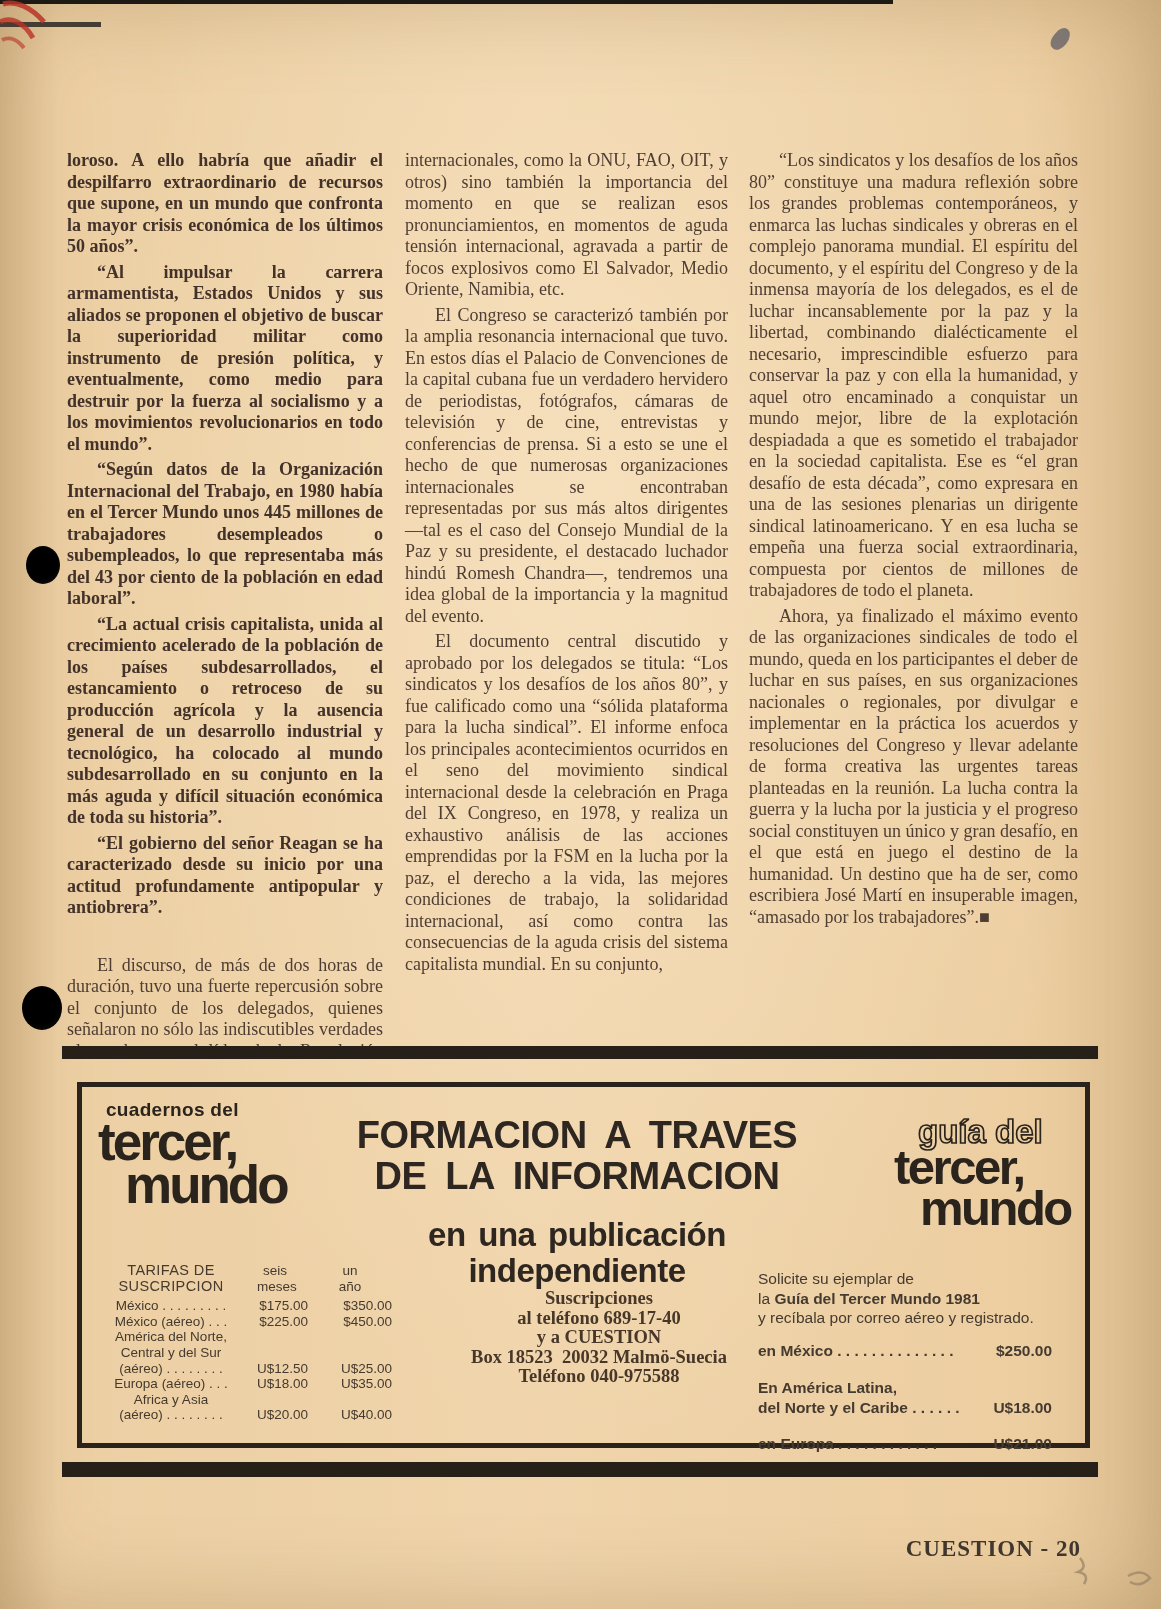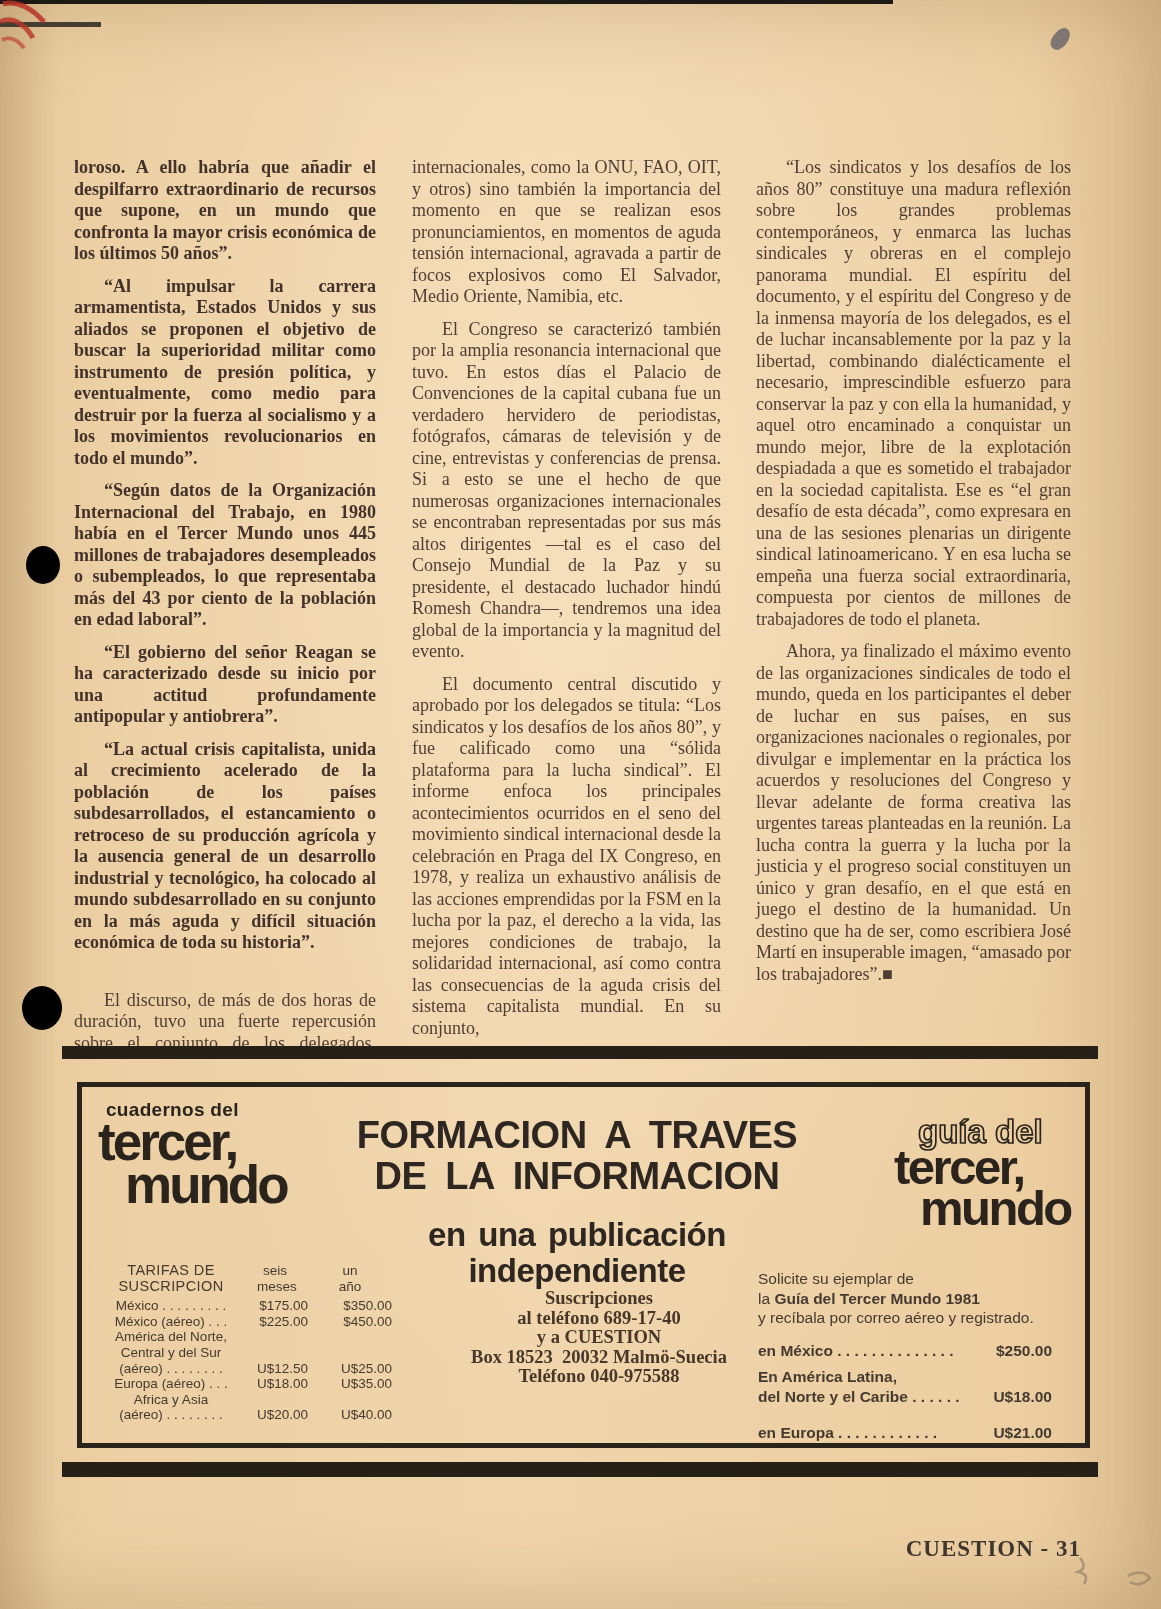--- a/index.html
+++ b/index.html
@@ -17,21 +17,21 @@
   .smudge  { position:absolute; left:1053px; top:27px; width:15px; height:24px; background:#5d5c66; border-radius:50% 60% 55% 50%; transform:rotate(38deg); opacity:.75; }
   .blob { position:absolute; background:radial-gradient(circle at 45% 45%, #000 55%, #191512 100%); border-radius:50%; }
   .blob1 { left:26px; top:546px; width:34px; height:38px; }
   .blob2 { left:22px; top:986px; width:40px; height:44px; }
   .corner-svg { position:absolute; left:0; top:0; }
   .pencil-svg { position:absolute; left:1050px; top:1548px; }
 
   
   .col { position:absolute; top:146px; height:900px; overflow:hidden; text-align:justify;
          font-size:18px; line-height:21.5px; color:#4e3d33; }
-  .col p { margin:11px; text-indent:30px; }
+  .col p { margin:4px; text-indent:30px; }
   .col p.flush { text-indent:0; }
   .col1 { left:63px;  width:324px; font-weight:bold; color:#43322a; }
   .col2 { left:401px; width:331px; }
   .col3 { left:745px; width:337px; }
   .col1 p.regular { font-weight:normal; color:#4e3d33; }
   .col p.gap { margin-top:36px; }
 
   
   .adbar { position:absolute; left:62px; width:1036px; background:#262019; }
   .adbar-top { top:1046px; height:13px; }
@@ -67,21 +67,21 @@
 
   .subs { position:absolute; left:299px; top:202px; width:436px; text-align:center;
           font-family:"Liberation Serif", serif; font-weight:bold; font-size:18.5px; line-height:19.6px; color:#473729; }
 
   .guide { position:absolute; left:676px; top:182px; width:294px; font-size:15.5px; line-height:19.5px; color:#453a2f; }
   .guide .g-bold { font-weight:bold; }
   .grow { display:flex; font-weight:bold; }
   .grow .glabel { flex:1; white-space:nowrap; overflow:hidden; }
   .grow .gprice { text-align:right; }
   .grow.r1 { margin-top:13px; }
-  .grow.r2 { margin-top:7px; }
+  .grow.r2 { margin-top:18px; }
   .grow.r4 { margin-top:17px;justify-content:flex-end; }
 
   .footer { position:absolute; right:80px; top:1536px; font-size:23px; font-weight:bold;
             letter-spacing:1px; color:#3f362d; font-family:"Liberation Serif", serif; }
 </style>
 </head>
 <body>
 
 <div class="page">
 
@@ -97,22 +97,22 @@
   <div class="blob blob2"></div>
   <svg class="pencil-svg" width="110" height="60">
     <path d="M30,10 q8,10 -2,14 q12,2 6,12" stroke="#8d7c63" stroke-width="2.5" fill="none" opacity="0.65"></path>
     <path d="M78,28 q14,-8 22,2 q-10,10 -20,4" stroke="#8d7c63" stroke-width="2.5" fill="none" opacity="0.6"></path>
   </svg>
 
   <div class="col col1">
     <p class="flush">loroso. A ello habría que añadir el despilfarro extraordinario de recursos que supone, en un mundo que confronta la mayor crisis económica de los últimos 50 años”.</p>
     <p>“Al impulsar la carrera armamentista, Estados Unidos y sus aliados se proponen el objetivo de buscar la superioridad militar como instrumento de presión política, y eventualmente, como medio para destruir por la fuerza al socialismo y a los movimientos revolucionarios en todo el mundo”.</p>
     <p>“Según datos de la Organización Internacional del Trabajo, en 1980 había en el Tercer Mundo unos 445 millones de trabajadores desempleados o subempleados, lo que representaba más del 43 por ciento de la población en edad laboral”.</p>
+    <p>“La actual crisis capitalista, unida al crecimiento acelerado de la población de los países subdesarrollados, el estancamiento o retroceso de su producción agrícola y la ausencia general de un desarrollo industrial y tecnológico, ha colocado al mundo subdesarrollado en su conjunto en la más aguda y difícil situación económica de toda su historia”.</p>
     <p>“El gobierno del señor Reagan se ha caracterizado desde su inicio por una actitud profundamente antipopular y antiobrera”.</p>
-    <p>“La actual crisis capitalista, unida al crecimiento acelerado de la población de los países subdesarrollados, el estancamiento o retroceso de su producción agrícola y la ausencia general de un desarrollo industrial y tecnológico, ha colocado al mundo subdesarrollado en su conjunto en la más aguda y difícil situación económica de toda su historia”.</p>
     <p class="regular gap">El discurso, de más de dos horas de duración, tuvo una fuerte repercusión sobre el conjunto de los delegados, quienes señalaron no sólo las indiscutibles verdades planteadas por el líder de la Revolución Cubana (utilizando en todos los casos datos de fuentes que provienen de organismos</p>
   </div>
   <div class="col col2">
     <p class="flush">internacionales, como la ONU, FAO, OIT, y otros) sino también la importancia del momento en que se realizan esos pronunciamientos, en momentos de aguda tensión internacional, agravada a partir de focos explosivos como El Salvador, Medio Oriente, Namibia, etc.</p>
     <p>El Congreso se caracterizó también por la amplia resonancia internacional que tuvo. En estos días el Palacio de Convenciones de la capital cubana fue un verdadero hervidero de periodistas, fotógrafos, cámaras de televisión y de cine, entrevistas y conferencias de prensa. Si a esto se une el hecho de que numerosas organizaciones internacionales se encontraban representadas por sus más altos dirigentes —tal es el caso del Consejo Mundial de la Paz y su presidente, el destacado luchador hindú Romesh Chandra—, tendremos una idea global de la importancia y la magnitud del evento.</p>
     <p>El documento central discutido y aprobado por los delegados se titula: “Los sindicatos y los desafíos de los años 80”, y fue calificado como una “sólida plataforma para la lucha sindical”. El informe enfoca los principales acontecimientos ocurridos en el seno del movimiento sindical internacional desde la celebración en Praga del IX Congreso, en 1978, y realiza un exhaustivo análisis de las acciones emprendidas por la FSM en la lucha por la paz, el derecho a la vida, las mejores condiciones de trabajo, la solidaridad internacional, así como contra las consecuencias de la aguda crisis del sistema capitalista mundial. En su conjunto,</p>
   </div>
   <div class="col col3">
     <p>“Los sindicatos y los desafíos de los años 80” constituye una madura reflexión sobre los grandes problemas contemporáneos, y enmarca las luchas sindicales y obreras en el complejo panorama mundial. El espíritu del documento, y el espíritu del Congreso y de la inmensa mayoría de los delegados, es el de luchar incansablemente por la paz y la libertad, combinando dialécticamente el necesario, imprescindible esfuerzo para conservar la paz y con ella la humanidad, y aquel otro encaminado a conquistar un mundo mejor, libre de la explotación despiadada a que es sometido el trabajador en la sociedad capitalista. Ese es “el gran desafío de esta década”, como expresara en una de las sesiones plenarias un dirigente sindical latinoamericano. Y en esa lucha se empeña una fuerza social extraordinaria, compuesta por cientos de millones de trabajadores de todo el planeta.</p>
     <p>Ahora, ya finalizado el máximo evento de las organizaciones sindicales de todo el mundo, queda en los participantes el deber de luchar en sus países, en sus organizaciones nacionales o regionales, por divulgar e implementar en la práctica los acuerdos y resoluciones del Congreso y llevar adelante de forma creativa las urgentes tareas planteadas en la reunión. La lucha contra la guerra y la lucha por la justicia y el progreso social constituyen un único y gran desafío, en el que está en juego el destino de la humanidad. Un destino que ha de ser, como escribiera José Martí en insuperable imagen, “amasado por los trabajadores”.■</p>
@@ -224,15 +224,15 @@
       <div class="grow r4">
           <span class="glabel">en Europa . . . . . . . . . . . .</span>
           <span class="gprice">U$21.00</span>
         </div>
     </div>
 
   </div>
 
   <div class="adbar adbar-bottom"></div>
 
-  <div class="footer">CUESTION - 31</div>
+  <div class="footer">CUESTION - 20</div>
 
 </div>
 
 </body></html>

